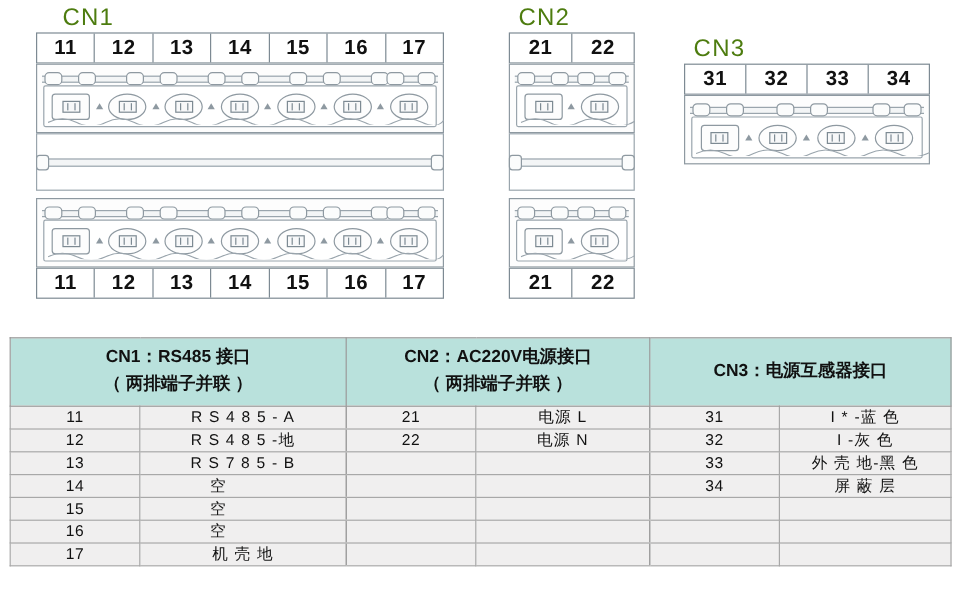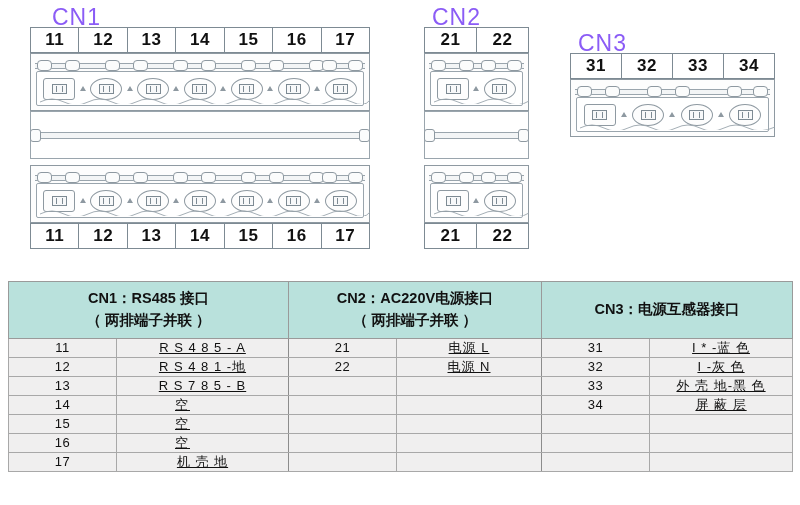--- a/index.html
+++ b/index.html
@@ -11,24 +11,24 @@
     width: 800px;
     height: 505px;
     position: relative;
     font-family: "Liberation Sans", "DejaVu Sans", sans-serif;
     overflow: hidden;
   }
 
   
   .conn-label {
     position: absolute;
-    font-size: 23px;
+    font-size: 20px;
     font-weight: 500;
     letter-spacing: 1px;
-    color: #8b5cf6;
+    color: #4d7c0f;
     font-family: "Liberation Sans", sans-serif;
   }
 
   .pin-row {
     display: flex;
     border: 1px solid #7d8a93;
     background: #ffffff;
     box-sizing: border-box;
     height: 26px;
   }
@@ -160,21 +160,20 @@
   }
   td.num {
     text-align: center;
     border-right: 1px solid #a8a8a8;
     width: 108px;
     letter-spacing: 0.5px;
   }
   td.val {
     text-align: center;
     letter-spacing: 1px;
-    text-decoration: underline;
   }
   td.val.left { text-align: left; padding-left: 58px; letter-spacing: 2px; }
   td.grp-edge { border-left: 1px solid #8c8c8c; }
   td.blank { }
   .tbl-outer-left  { border-left: 1px solid #a8a8a8; }
   .tbl-outer-right { border-right: 1px solid #a8a8a8; }
 </style>
 </head>
 <body>
 
@@ -461,21 +460,21 @@
     <tr>
       <td class="num tbl-outer-left">11</td>
       <td class="val">R S 4 8 5 - A</td>
       <td class="num grp-edge">21</td>
       <td class="val">电源  L</td>
       <td class="num grp-edge">31</td>
       <td class="val tbl-outer-right">I * -蓝 色</td>
     </tr>
     <tr>
       <td class="num tbl-outer-left">12</td>
-      <td class="val">R S 4 8 1 -地</td>
+      <td class="val">R S 4 8 5 -地</td>
       <td class="num grp-edge">22</td>
       <td class="val">电源  N</td>
       <td class="num grp-edge">32</td>
       <td class="val tbl-outer-right">I -灰 色</td>
     </tr>
     <tr>
       <td class="num tbl-outer-left">13</td>
       <td class="val">R S 7 8 5 - B</td>
       <td class="num grp-edge blank"></td>
       <td class="val blank"></td>

